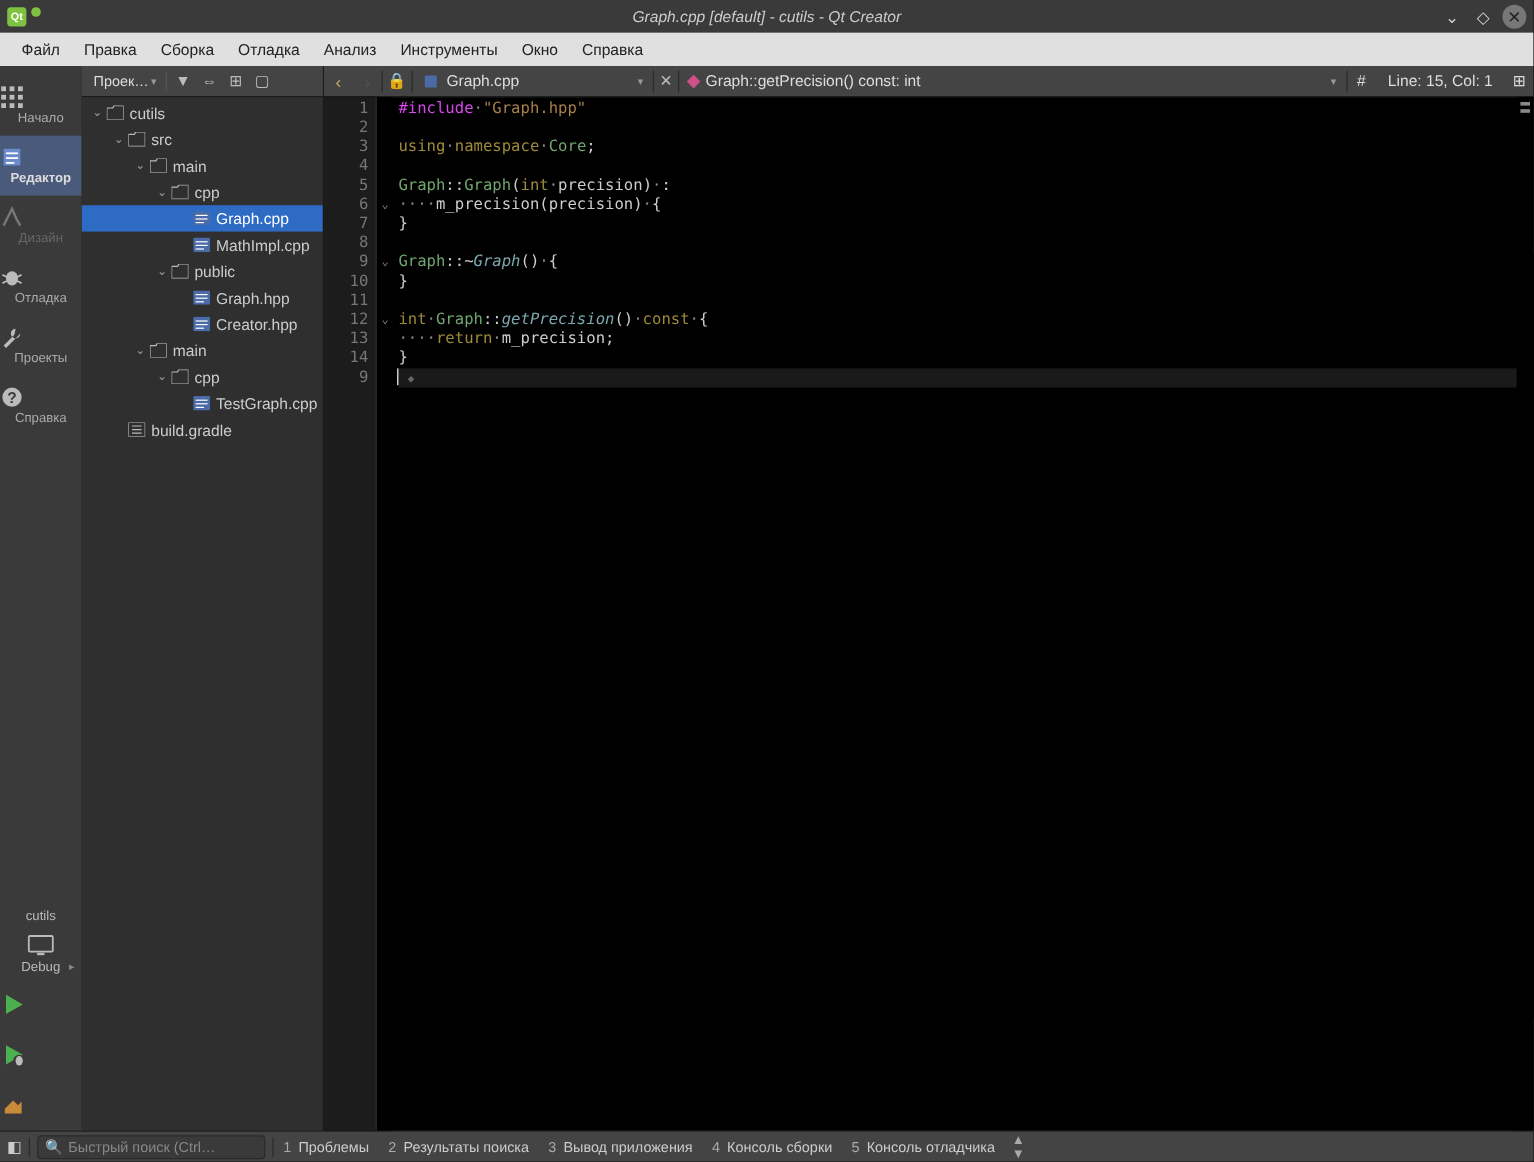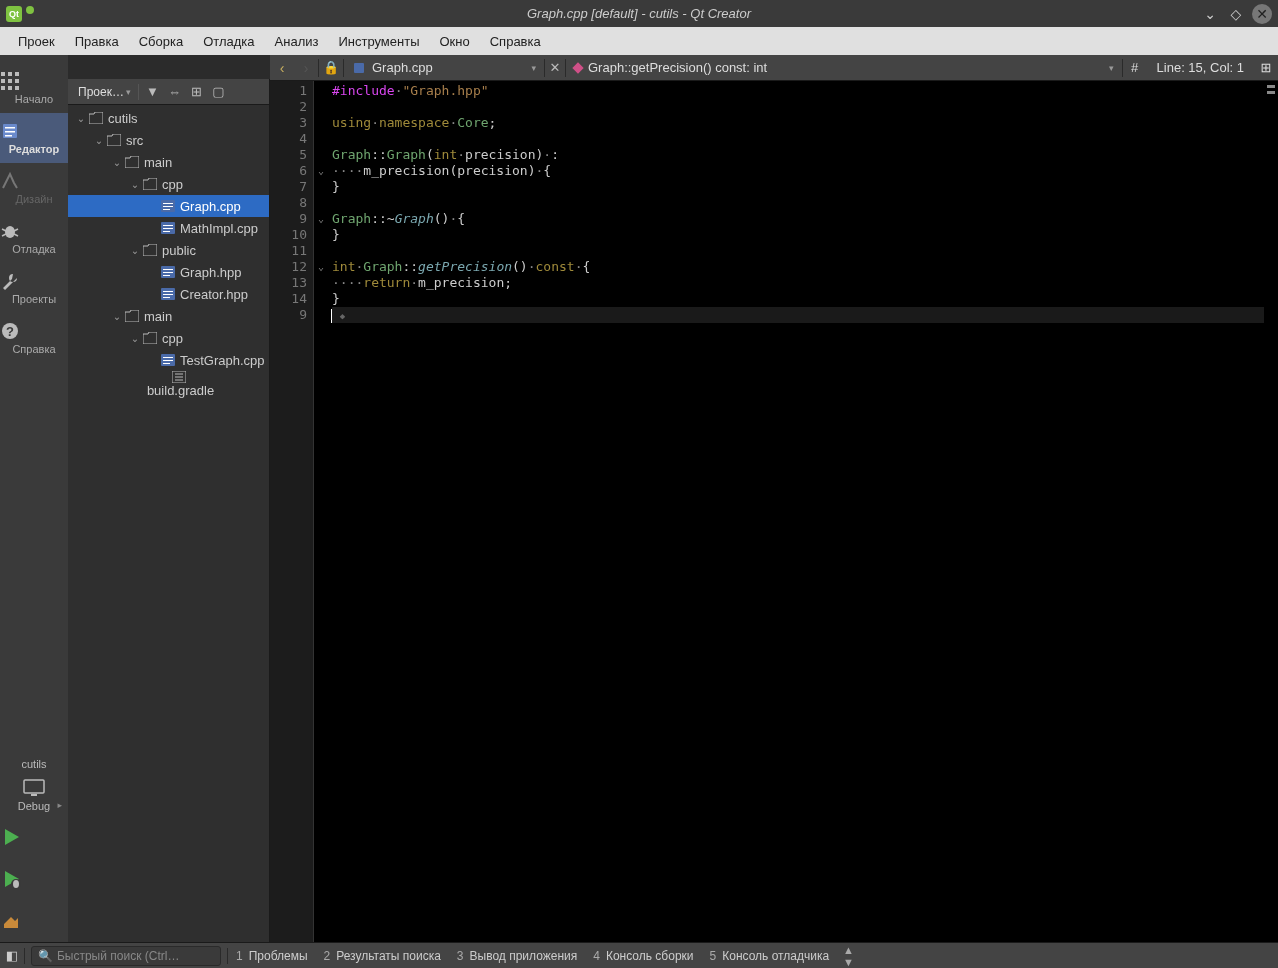--- a/index.html
+++ b/index.html
@@ -23,21 +23,21 @@
 .left-item .ic { display: block; margin: 0 auto 2px; }
 .left-item.active { background: #4a5a7a; color: #ddd; font-weight: bold; }
 .left-item.disabled { color: #666; }
 .leftbar .spacer { flex: 1; }
 .leftbar .proj-name { color: #bbb; font-size: 11px; padding: 4px 0; text-align: center; width: 100%; }
 .leftbar .kit { text-align: center; padding: 4px 0; color: #bbb; font-size: 11px; width: 100%; position: relative; }
 .leftbar .kit svg { display: block; margin: 0 auto 2px; }
 .leftbar .kit .tri { position: absolute; right: 6px; bottom: 6px; font-size: 9px; color: #888; }
 .leftbar .run-btn { padding: 10px 0; text-align: center; cursor: pointer; width: 100%; }
 
-.sidebar { width: 202px; background: #2f2f2f; display: flex; flex-direction: column; border-right: 1px solid #1a1a1a; margin-top: 24px; }
+.sidebar { width: 202px; background: #2f2f2f; display: flex; flex-direction: column; border-right: 1px solid #1a1a1a; }
 .side-toolbar { height: 26px; background: #444; display: flex; align-items: center; padding: 0 4px; border-bottom: 1px solid #1a1a1a; }
 .side-toolbar .sel { flex: 0 0 auto; color: #ddd; font-size: 12px; padding: 0 6px; display: flex; align-items: center; gap: 2px; }
 .side-toolbar .tb-btn { width: 22px; height: 20px; display: flex; align-items: center; justify-content: center; color: #bbb; cursor: pointer; font-size: 13px; }
 .side-toolbar .sep { width: 1px; height: 16px; background: #555; margin: 0 2px; }
 
 .tree { flex: 1; overflow: auto; padding: 2px 0; }
 .tree-row { display: flex; align-items: center; height: 22px; cursor: pointer; color: #ccc; }
 .tree-row.selected { background: #2d6bc4; color: #fff; }
 .tree-row .arrow { width: 14px; text-align: center; font-size: 10px; color: #999; }
 .tree-row .ficon { width: 16px; margin-right: 4px; display: flex; align-items: center; justify-content: center; }
@@ -93,21 +93,21 @@
   <div class="running"></div>
   <div class="title">Graph.cpp [default] - cutils - Qt Creator</div>
   <div class="win-controls">
     <div class="win-btn">⌄</div>
     <div class="win-btn">◇</div>
     <div class="win-btn win-close">✕</div>
   </div>
 </div>
 
 <div class="menubar" id="menubar">
-    <div class="menu-item">Проек</div>
+    <div class="menu-item">Файл</div>
     <div class="menu-item">Правка</div>
     <div class="menu-item">Сборка</div>
     <div class="menu-item">Отладка</div>
     <div class="menu-item">Анализ</div>
     <div class="menu-item">Инструменты</div>
     <div class="menu-item">Окно</div>
     <div class="menu-item">Справка</div>
   </div>
 
 <div class="main">
@@ -315,21 +315,21 @@
           <span class="ficon">
             <svg width="14" height="12">
               <rect width="14" height="12" fill="#4a6aa8" rx="1"></rect>
               <rect x="2" y="3" width="10" height="1" fill="#fff"></rect>
               <rect x="2" y="6" width="10" height="1" fill="#fff"></rect>
               <rect x="2" y="9" width="7" height="1" fill="#fff"></rect>
             </svg>
           </span>
           <span class="label">TestGraph.cpp</span>
         </div>
-        <div class="tree-row" style="padding-left: 24px; flex-direction: column;">
+        <div class="tree-row" style="padding-left: 24px;">
           <span class="arrow"></span>
           <span class="ficon">
             <svg width="14" height="12">
               <rect width="14" height="12" fill="none" stroke="#bbb"></rect>
               <line x1="3" y1="3" x2="11" y2="3" stroke="#bbb"></line>
               <line x1="3" y1="6" x2="11" y2="6" stroke="#bbb"></line>
               <line x1="3" y1="9" x2="11" y2="9" stroke="#bbb"></line>
             </svg>
           </span>
           <span class="label">build.gradle</span>

